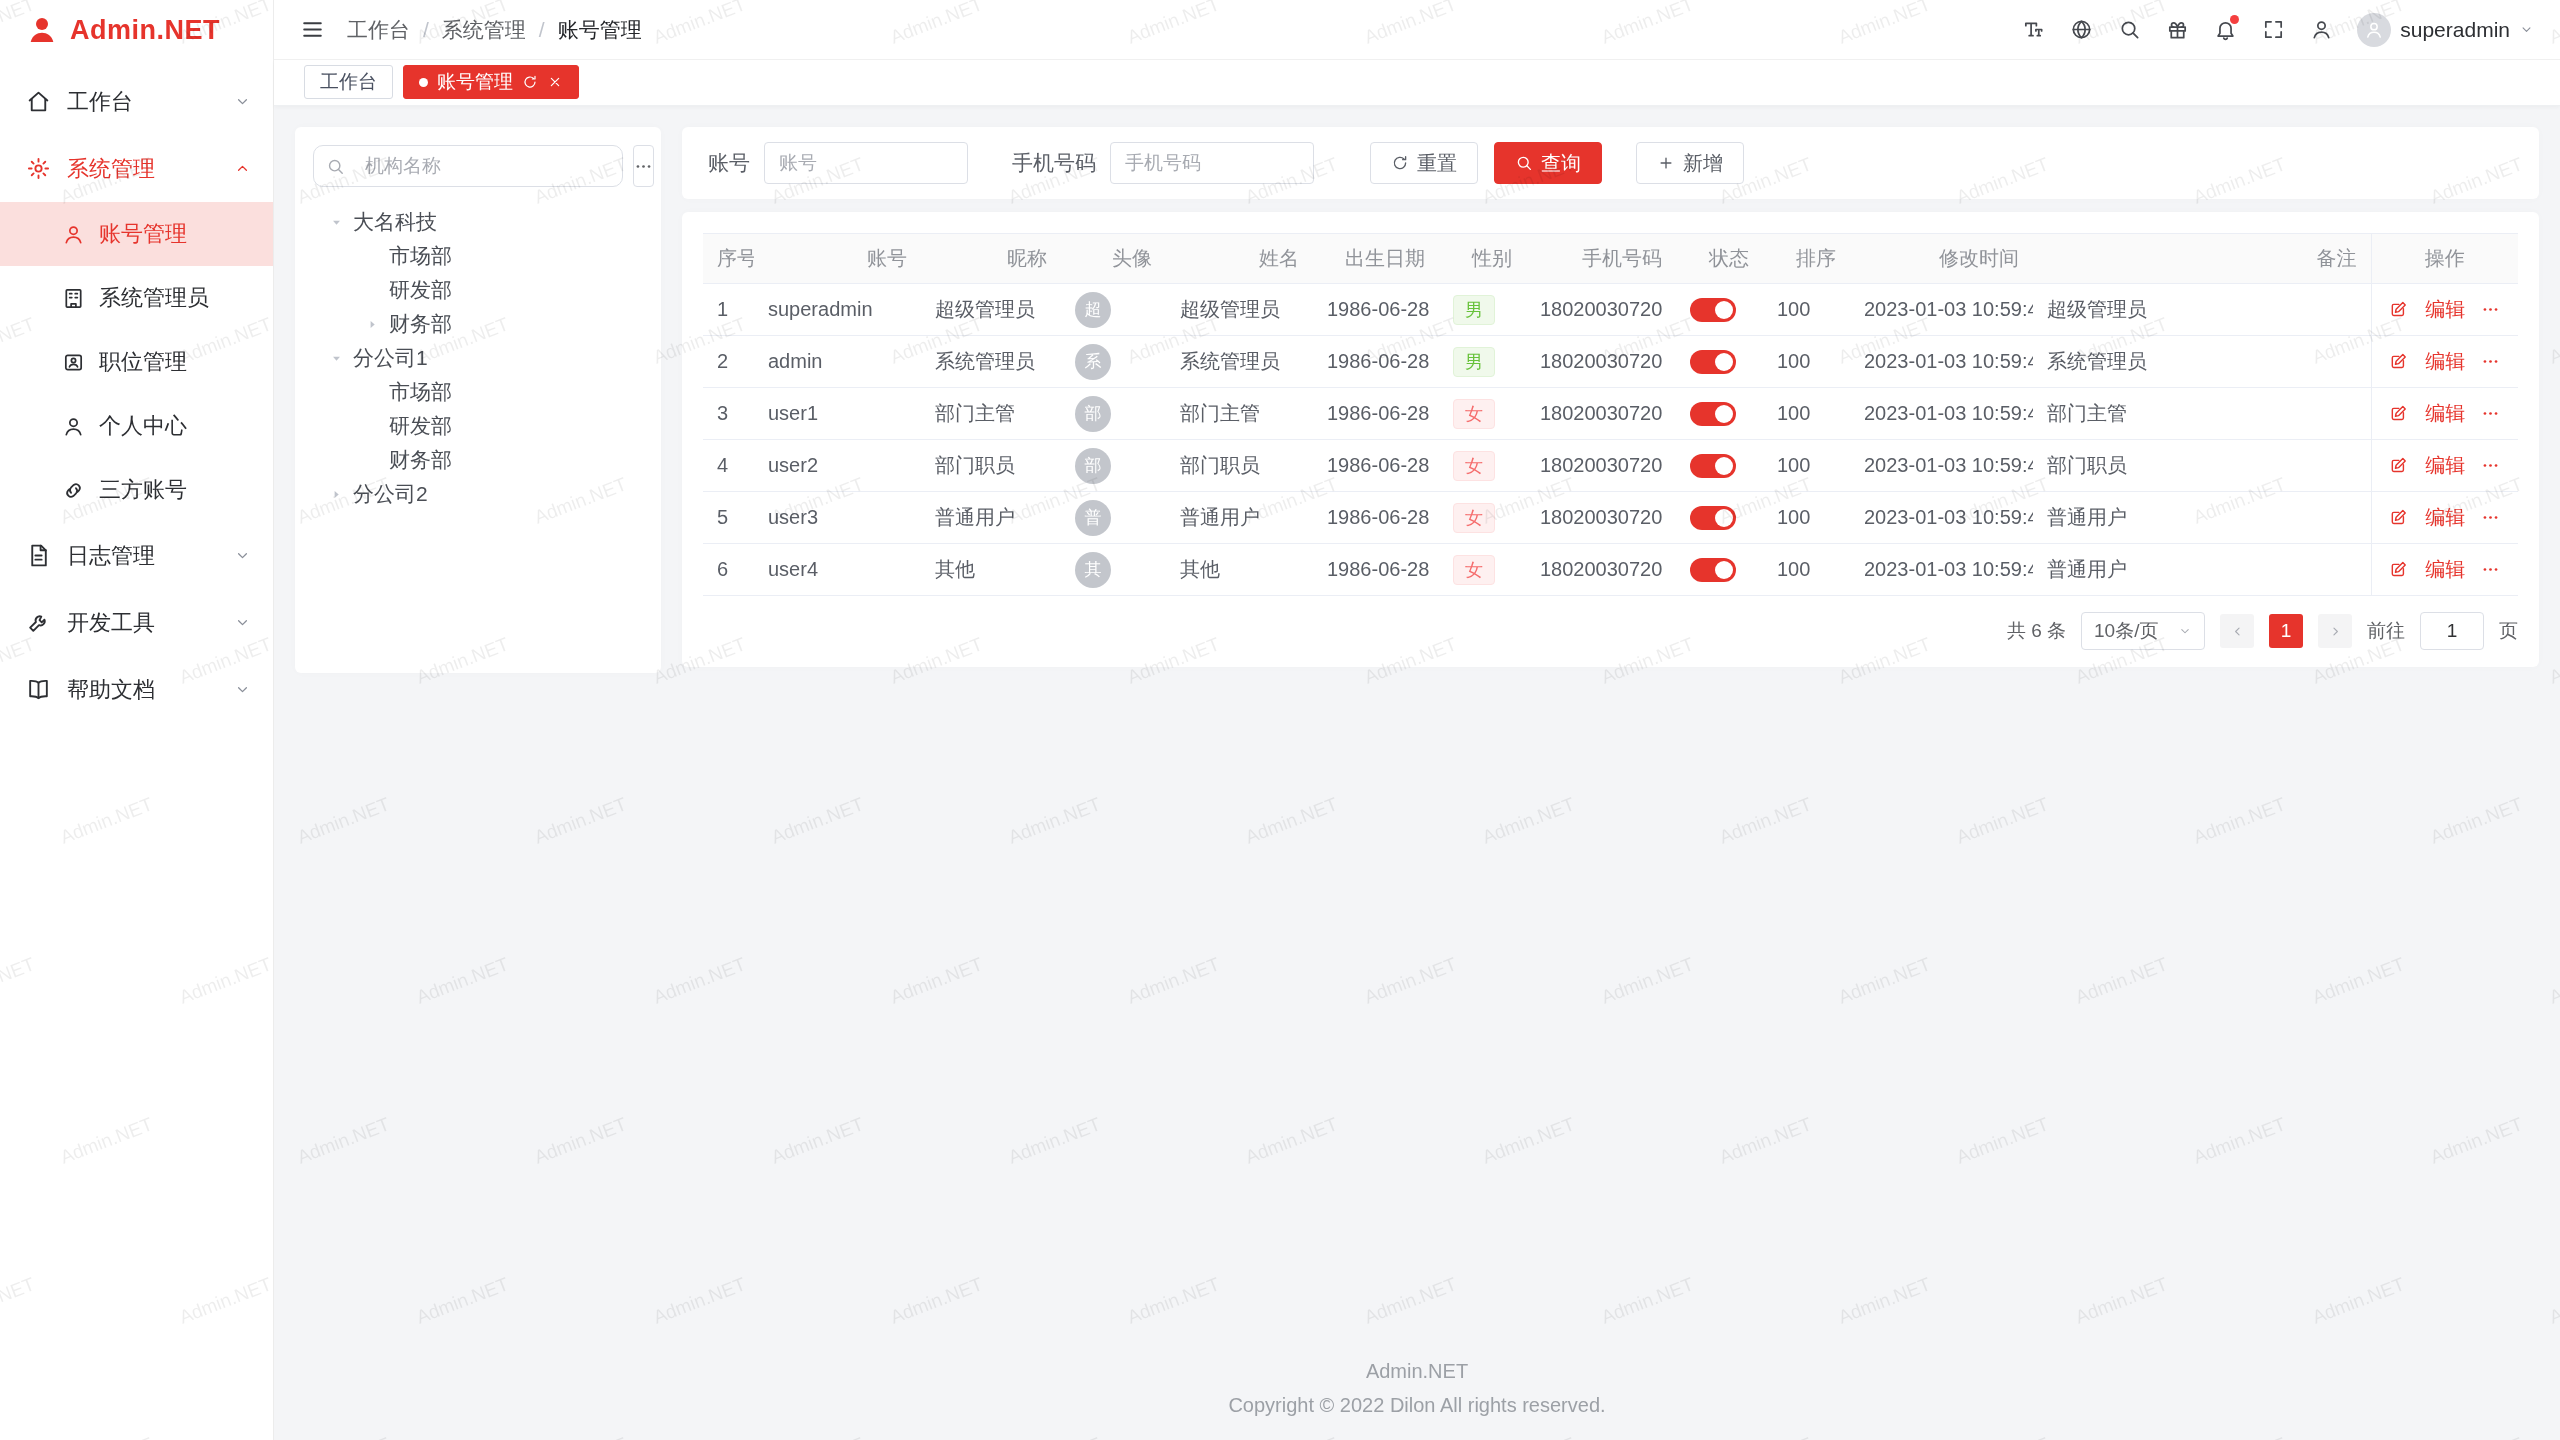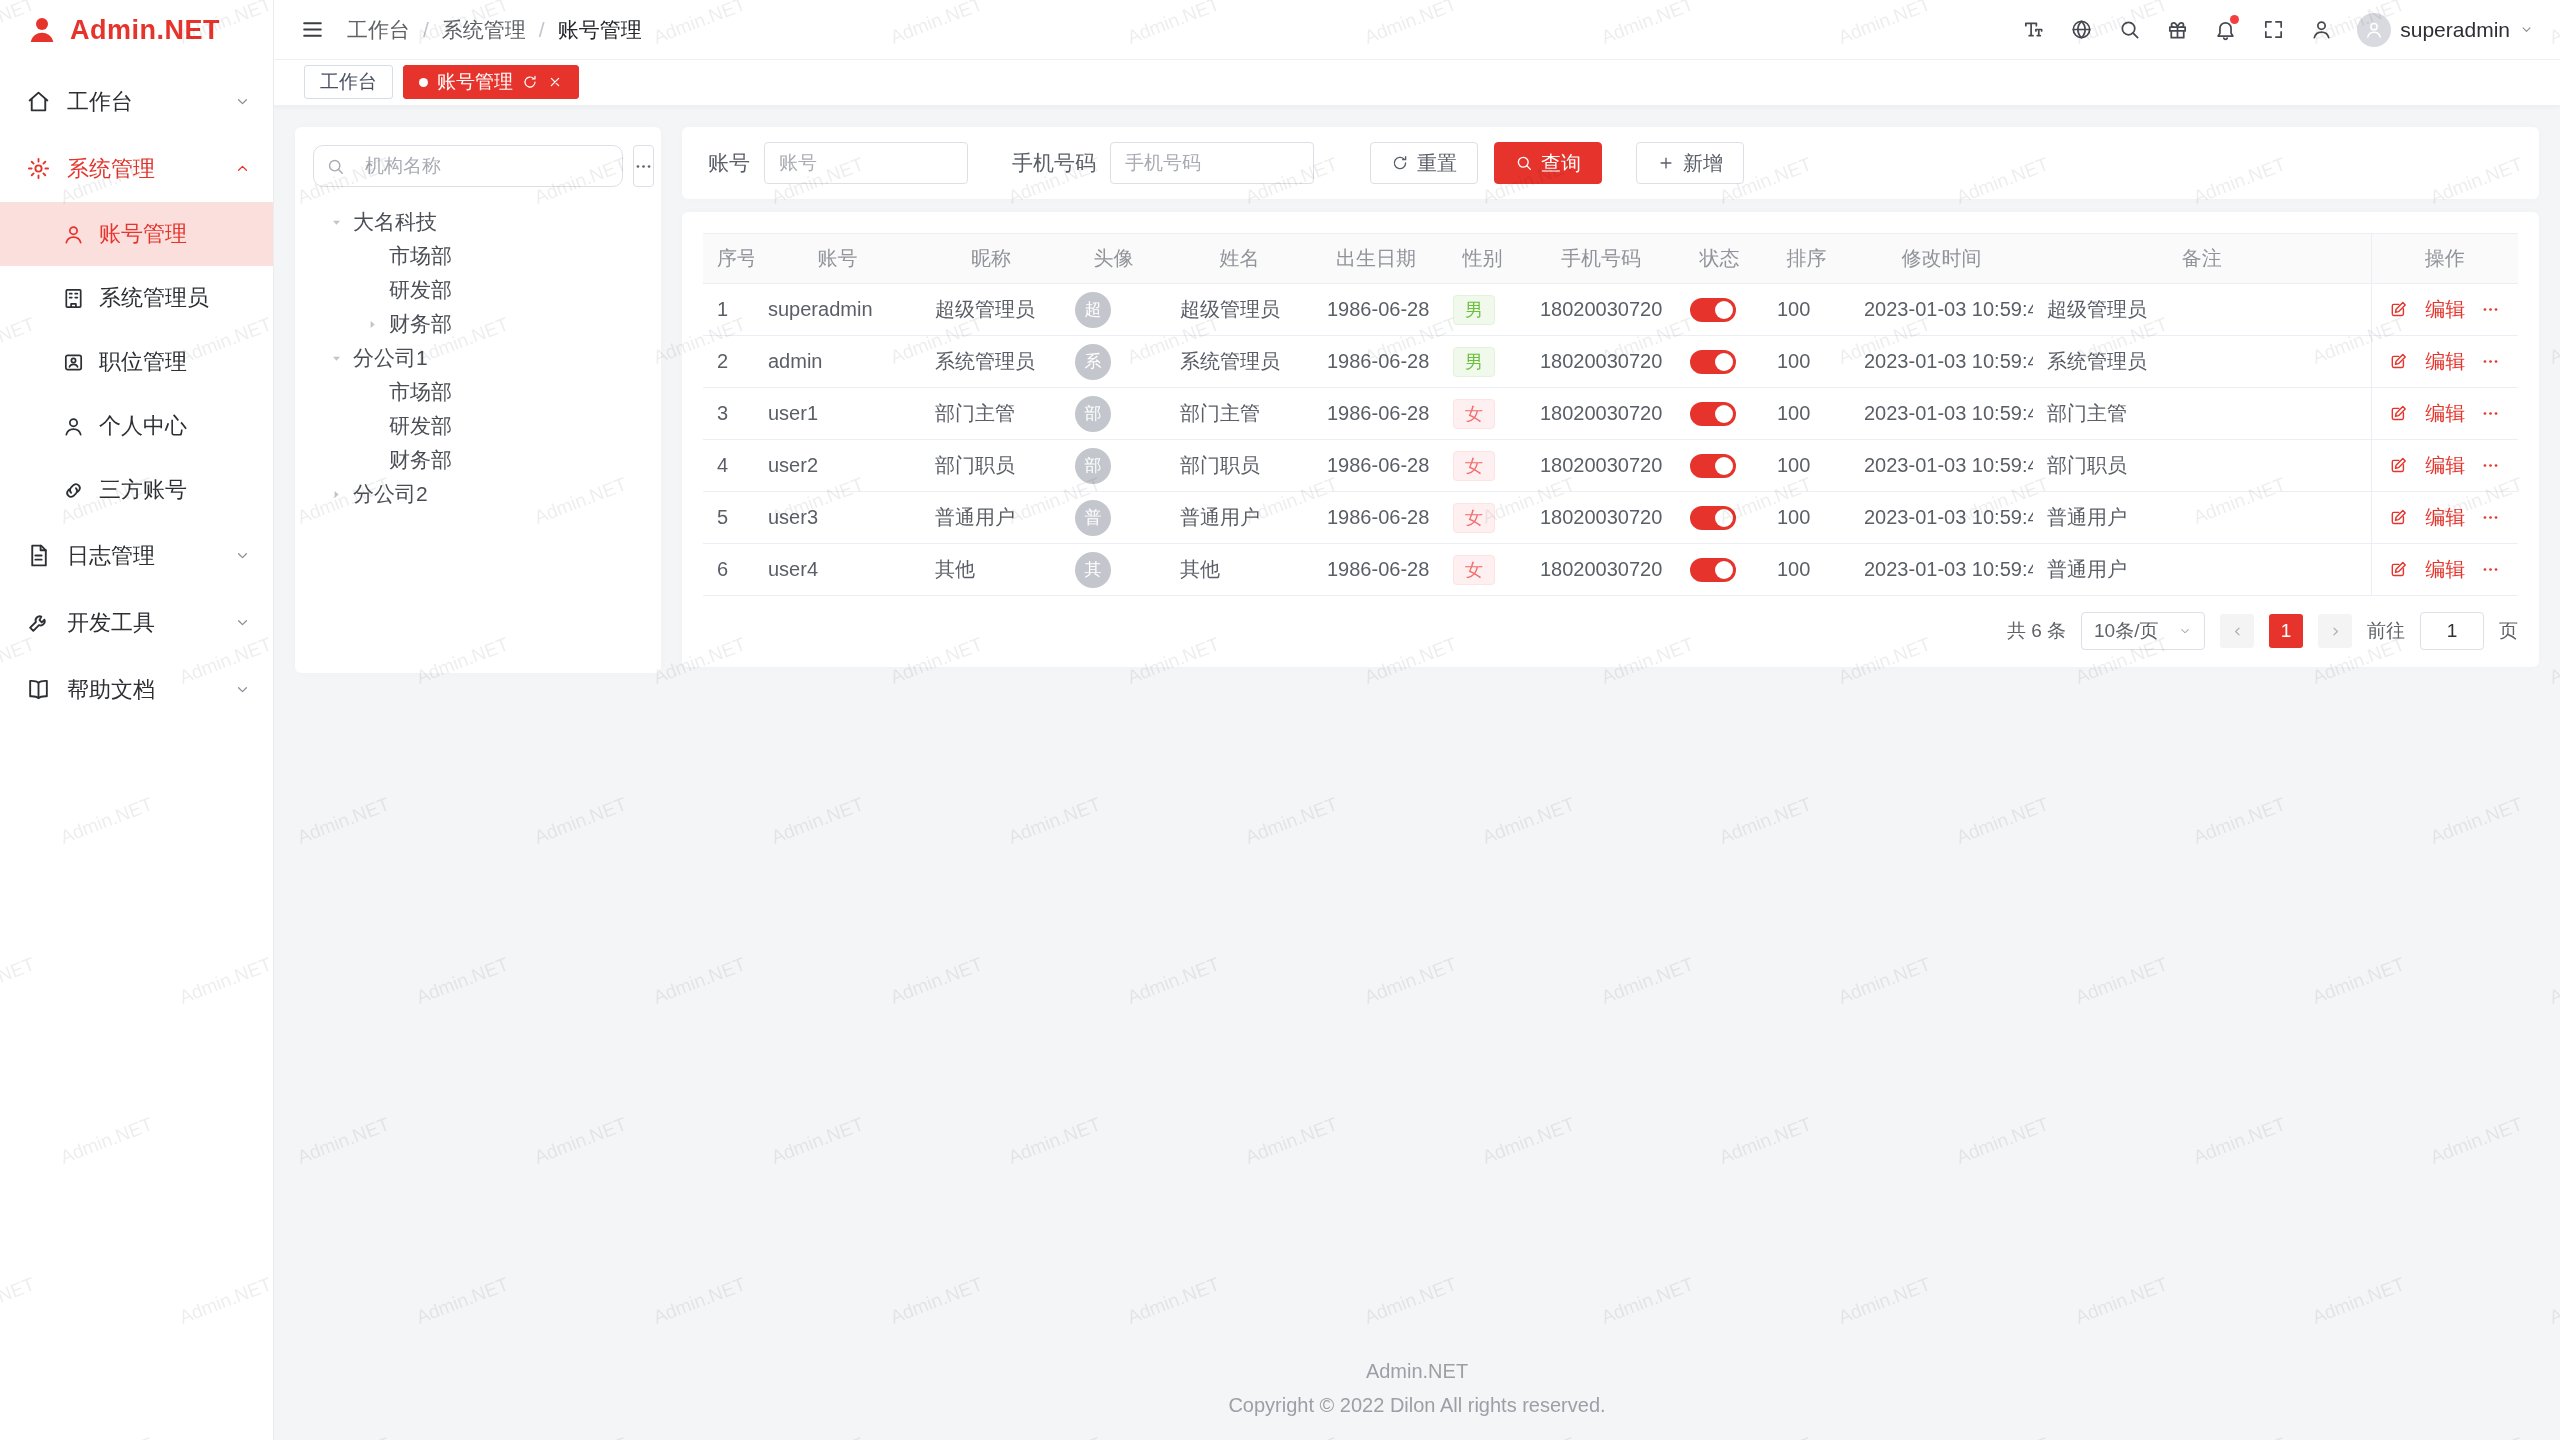--- a/index.html
+++ b/index.html
@@ -88,21 +88,21 @@
   .f-input{width:204px;height:42px;border:1px solid var(--border);border-radius:4px;padding:0 14px;font-size:19px;font-family:inherit;outline:none;color:var(--text)}
   .f-input::placeholder{color:#a8abb2}
   .btn{height:42px;display:inline-flex;align-items:center;gap:8px;border-radius:4px;font-size:20px;padding:0 20px;cursor:pointer;border:1px solid var(--border);background:#fff;color:var(--text-2);font-family:inherit}
   .btn .icon svg{width:18px;height:18px}
   .btn-reset{margin-left:56px}
   .btn-primary{background:var(--primary);border-color:var(--primary);color:#fff;margin-left:16px}
   .btn-add{margin-left:34px}
 
   .table-card{margin-top:13px;padding:21px 21px 17px;display:flex;flex-direction:column}
   table{width:100%;border-collapse:collapse;table-layout:fixed}
-  thead th{height:50px;background:#fafafa;color:var(--text-3);font-weight:normal;font-size:20px;text-align:center;padding:0 14px;border-bottom:1px solid var(--table-border);border-top:1px solid var(--table-border);overflow:hidden;white-space:nowrap}
+  thead th{height:50px;background:#fafafa;color:var(--text-3);font-weight:normal;font-size:20px;text-align:right;padding:0 14px;border-bottom:1px solid var(--table-border);border-top:1px solid var(--table-border);overflow:hidden;white-space:nowrap}
   tbody td{height:52px;color:var(--text-2);font-size:20px;padding:0 14px;border-bottom:1px solid var(--table-border);overflow:hidden;white-space:nowrap}
   th:last-child,td:last-child{border-left:1px solid var(--table-border);text-align:center}
   .avatar{width:36px;height:36px;border-radius:50%;background:#c3c6cc;color:#fff;font-size:17px;display:flex;align-items:center;justify-content:center}
   .tag{display:inline-block;height:30px;line-height:28px;padding:0 11px;border-radius:4px;font-size:18px}
   .tag-m{color:#67c23a;background:#f0f9eb;border:1px solid #e1f3d8}
   .tag-f{color:#f56c6c;background:#fef0f0;border:1px solid #fde2e2}
   .switch{width:46px;height:24px;border-radius:12px;background:var(--primary);display:inline-flex;position:relative;cursor:pointer;vertical-align:middle}
   .switch .knob{position:absolute;right:3px;top:3px;width:18px;height:18px;border-radius:50%;background:#fff}
   .op{display:flex;align-items:center;justify-content:center;gap:16px;color:var(--primary)}
   .op-edit{display:inline-flex;align-items:center;gap:17px;cursor:pointer;font-size:20px}

